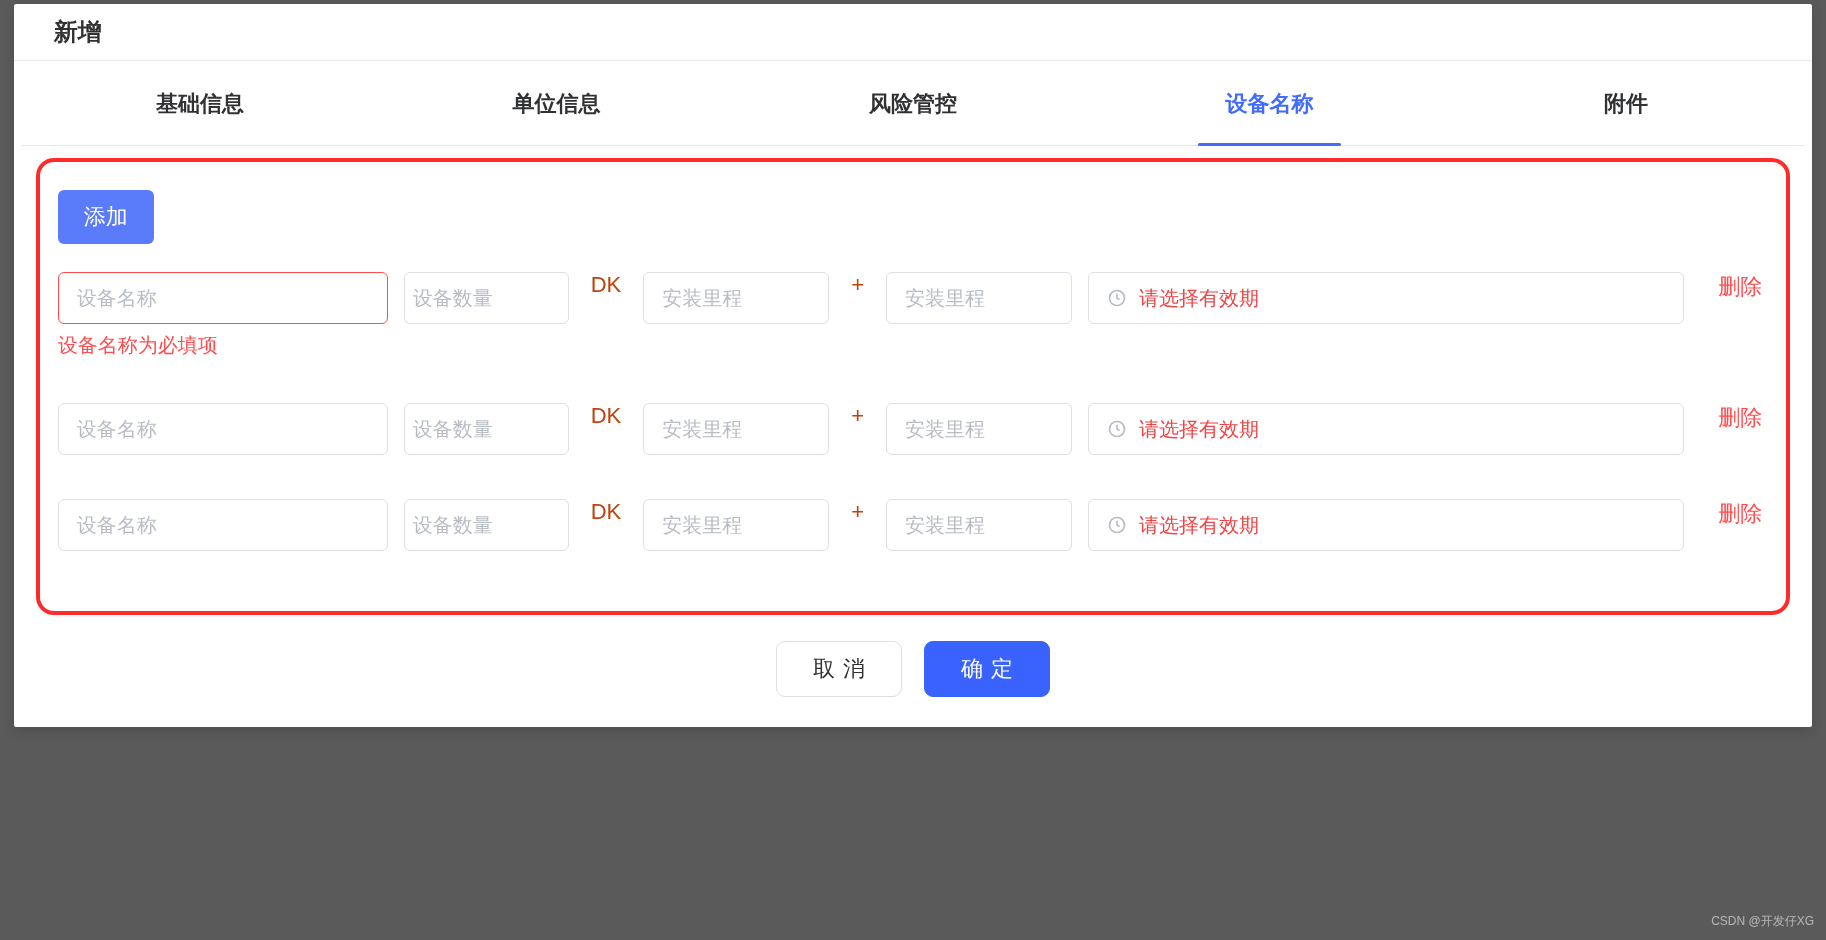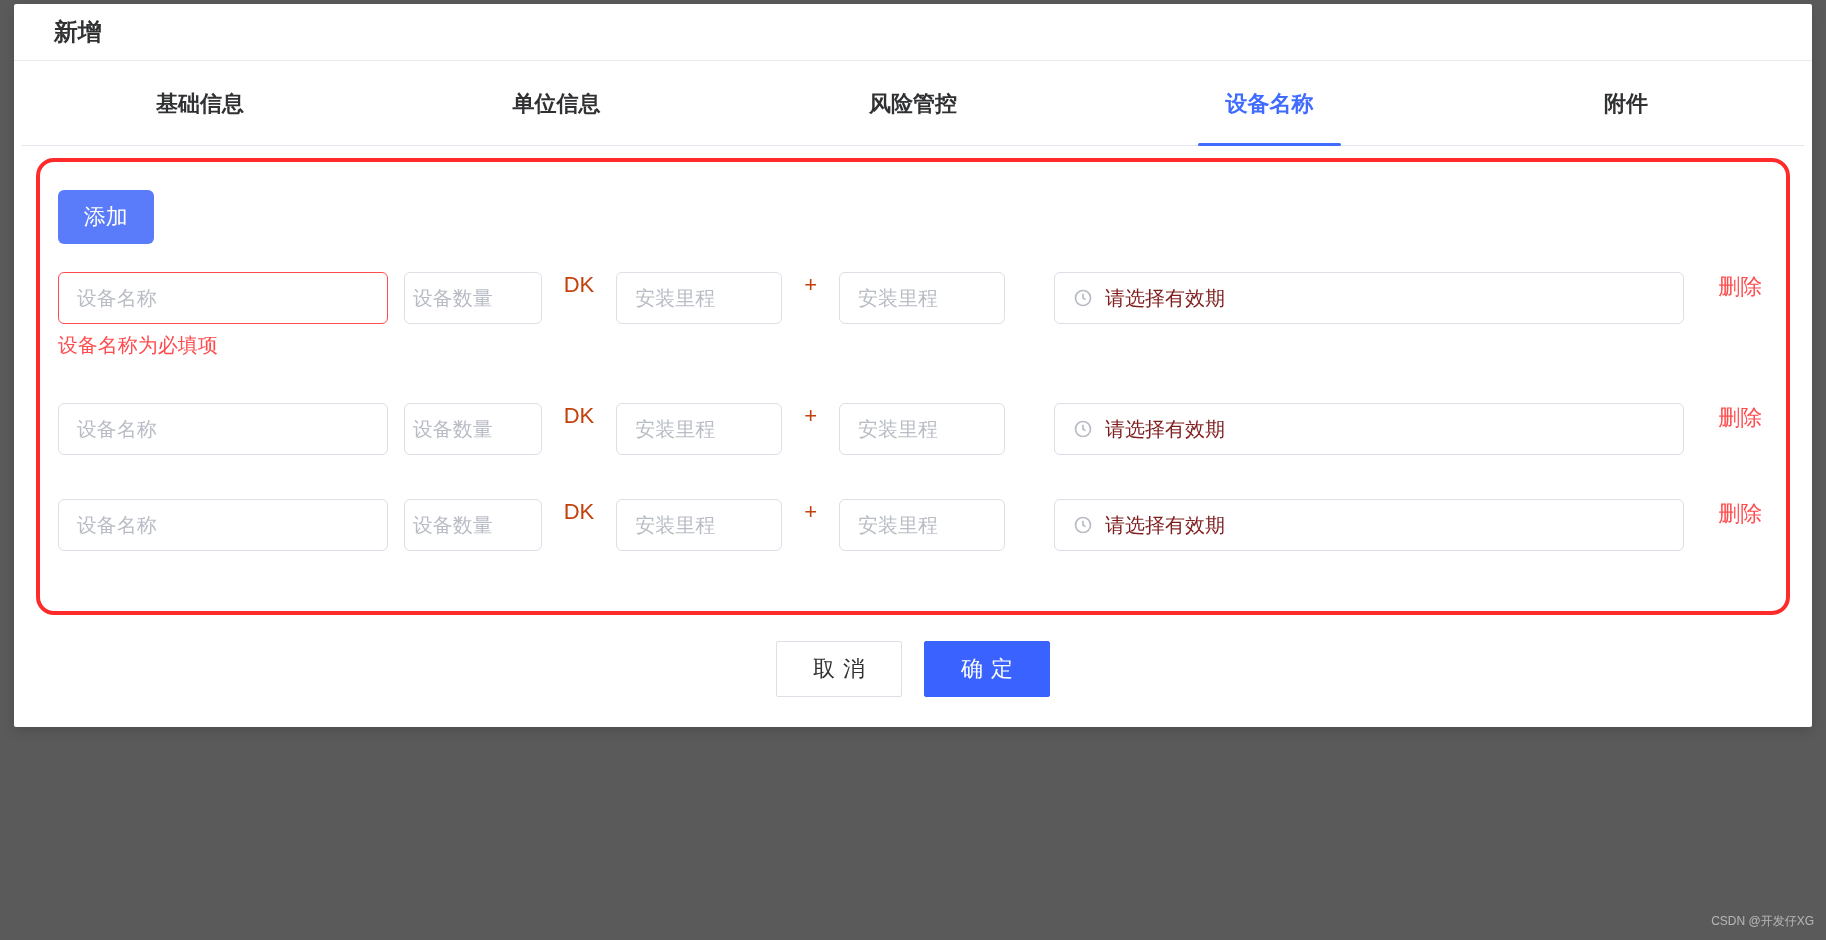--- a/index.html
+++ b/index.html
@@ -86,31 +86,30 @@
       border: 1.5px solid #dcdfe6;
       border-radius: 6px;
       padding: 0 18px;
       font-size: 20px;
       color: #303133;
       background: #fff;
     }
     .inp::placeholder { color: #b8bcc4; }
     .inp.name { width: 330px; }
     .inp.name.error-border { border-color: #ff4d4f; }
-    .inp.qty  { width: 138px; padding-left: 8px; }
-    .inp.mile { width: 166px; }
+    .inp.qty  { width: 165px; padding-left: 8px; }
+    .inp.mile { width: 186px; }
     .inp.date-wrap {
       flex: 1;
       min-width: 0;
       display: flex;
       align-items: center;
       gap: 12px;
-      color: #7f1d1d;
-      cursor: pointer;
-      margin-left: 33px;
+      color: #ef4444;
+      cursor: pointer;
     }
     .lbl {
       font-size: 22px;
       color: #c2410c;
       padding: 0 6px;
       user-select: none;
     }
     .clock-icon {
       width: 20px; height: 20px; flex-shrink: 0;
     }
@@ -130,21 +129,21 @@
     }
     .footer {
       display: flex;
       justify-content: center;
       gap: 22px;
       padding: 14px 0 30px 0;
     }
     .btn {
       font-size: 22px;
       padding: 12px 28px;
-      border-radius: 2px;
+      border-radius: 9px;
       cursor: pointer;
       letter-spacing: 8px;
       text-indent: 8px;
     }
     .btn.cancel {
       background: #fff;
       border: 1.5px solid #dcdfe6;
       color: #303133;
     }
     .btn.confirm {

